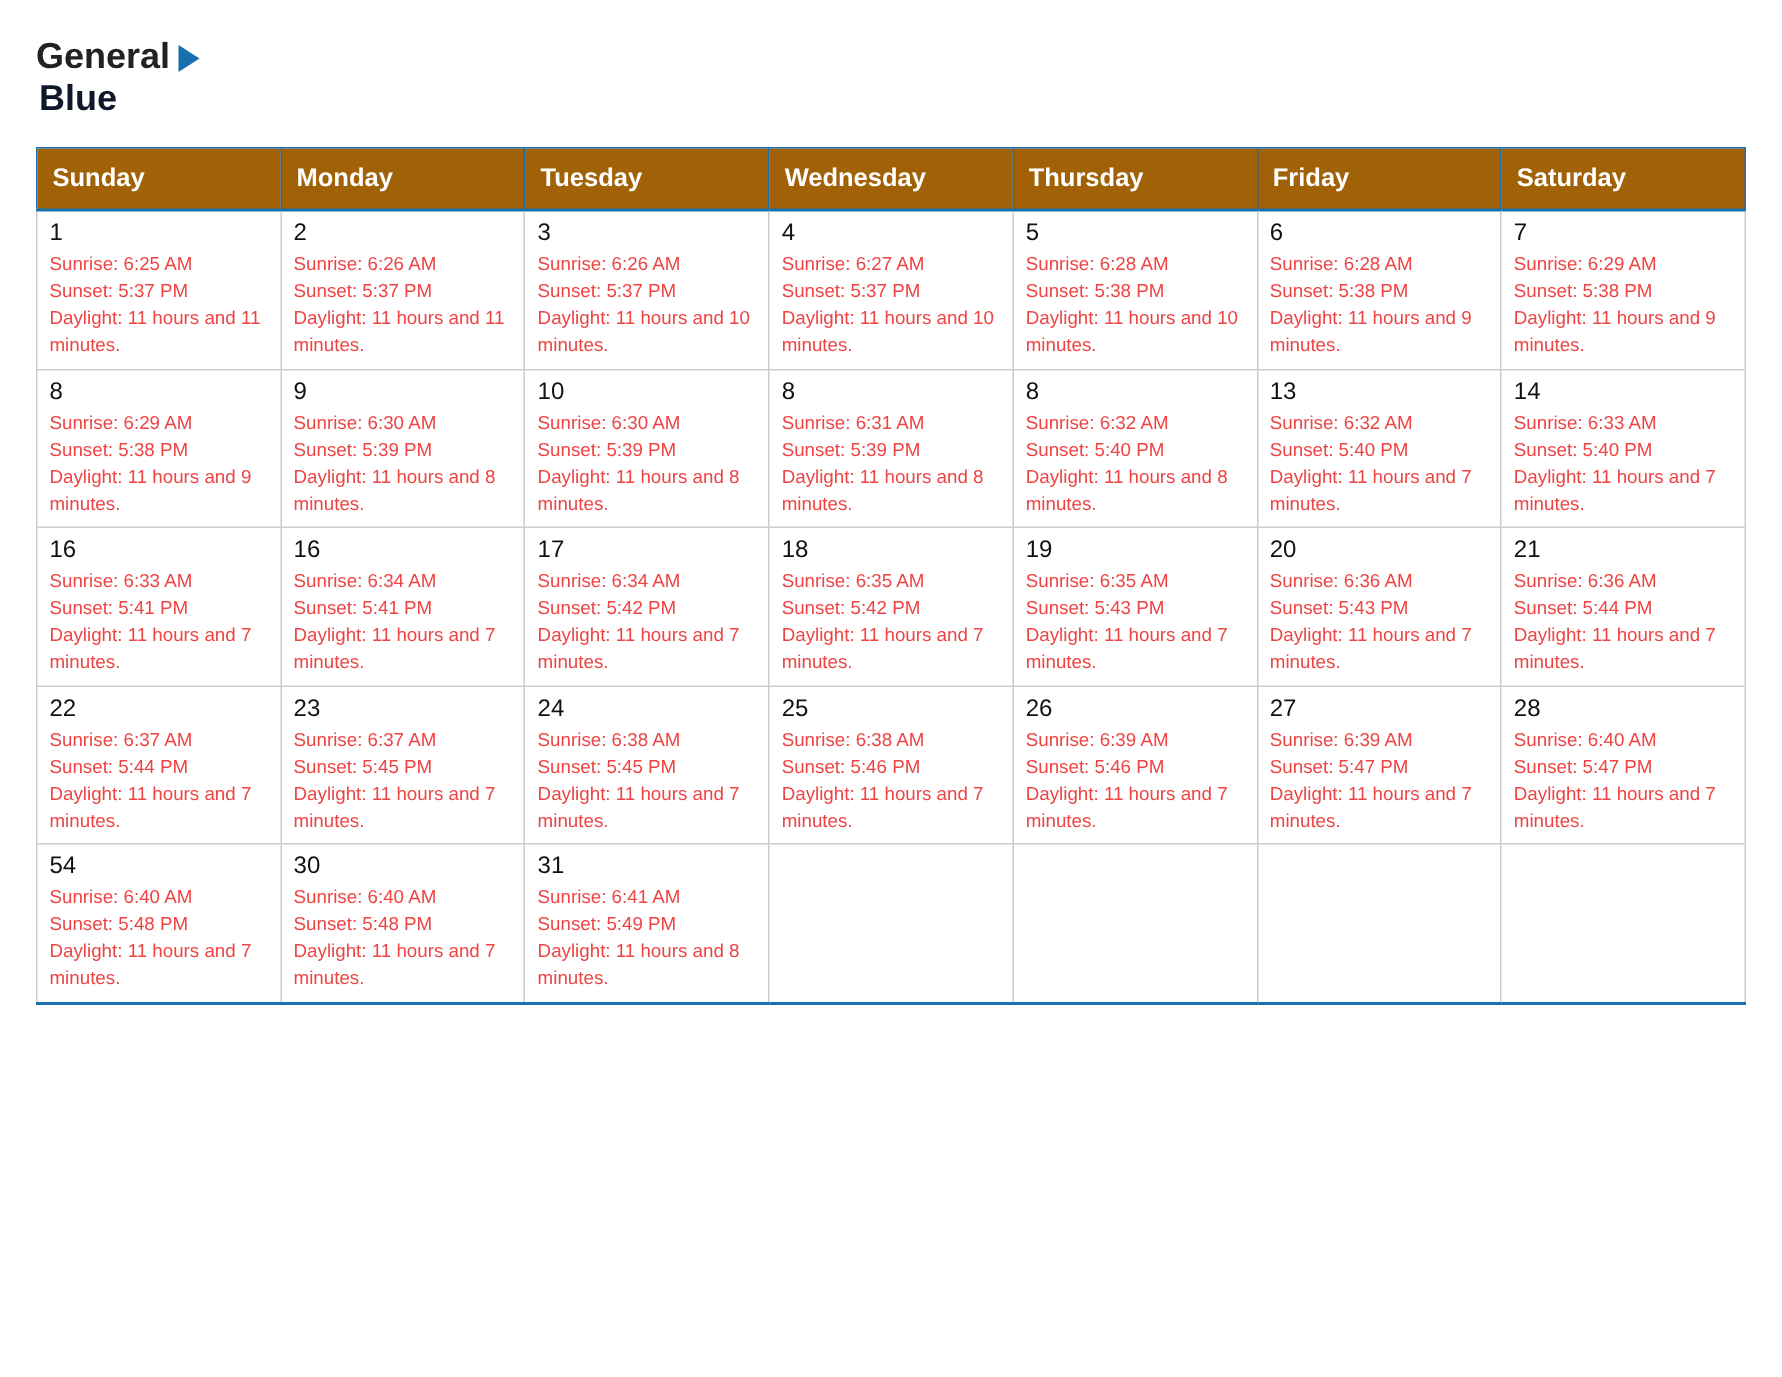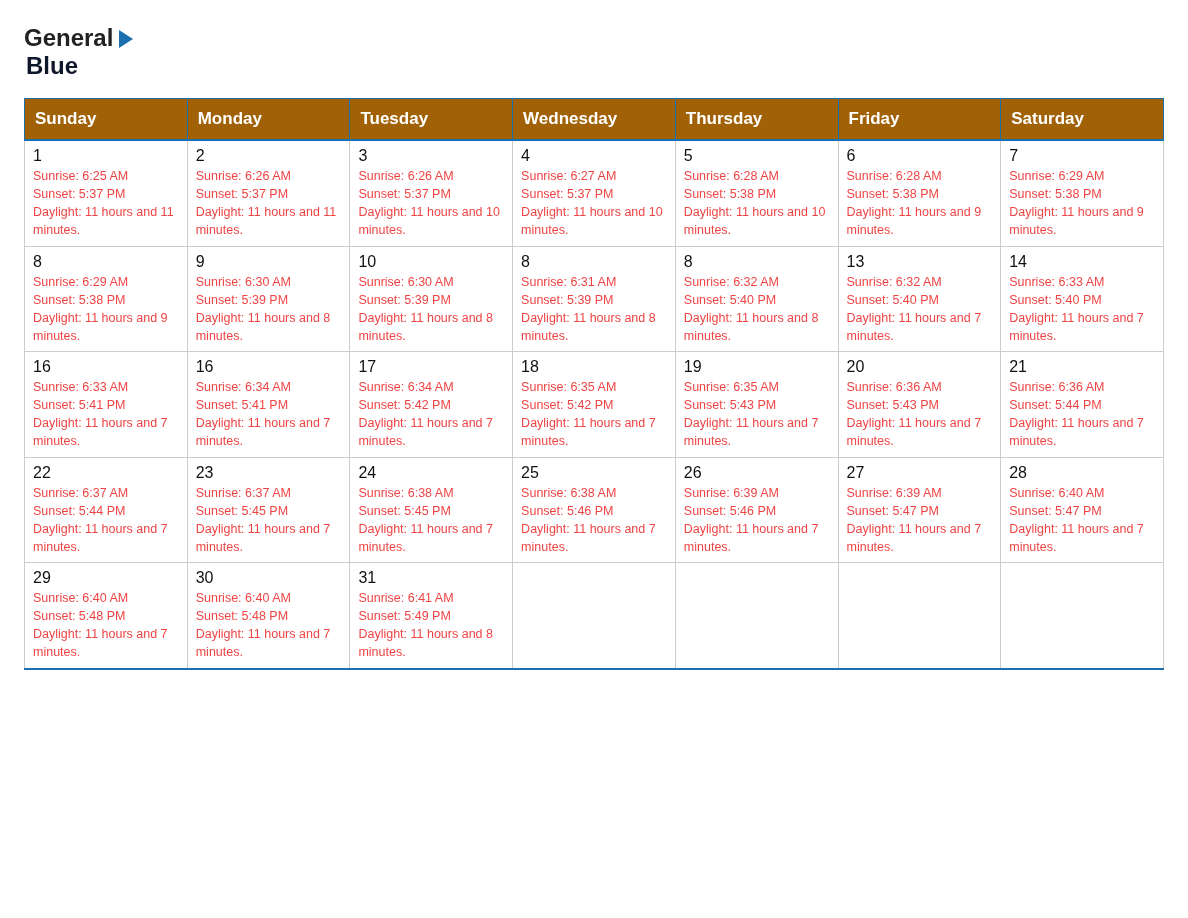--- a/index.html
+++ b/index.html
@@ -242,21 +242,21 @@
           <div class="day-num">27</div>
           <div class="day-info">Sunrise: 6:39 AM<br>Sunset: 5:47 PM<br>Daylight: 11 hours and 7 minutes.</div>
         </td>
         <td>
           <div class="day-num">28</div>
           <div class="day-info">Sunrise: 6:40 AM<br>Sunset: 5:47 PM<br>Daylight: 11 hours and 7 minutes.</div>
         </td>
       </tr>
       <tr class="week-row">
         <td>
-          <div class="day-num">29</div>
+          <div class="day-num">54</div>
           <div class="day-info">Sunrise: 6:40 AM<br>Sunset: 5:48 PM<br>Daylight: 11 hours and 7 minutes.</div>
         </td>
         <td>
           <div class="day-num">30</div>
           <div class="day-info">Sunrise: 6:40 AM<br>Sunset: 5:48 PM<br>Daylight: 11 hours and 7 minutes.</div>
         </td>
         <td>
           <div class="day-num">31</div>
           <div class="day-info">Sunrise: 6:41 AM<br>Sunset: 5:49 PM<br>Daylight: 11 hours and 8 minutes.</div>
         </td>

